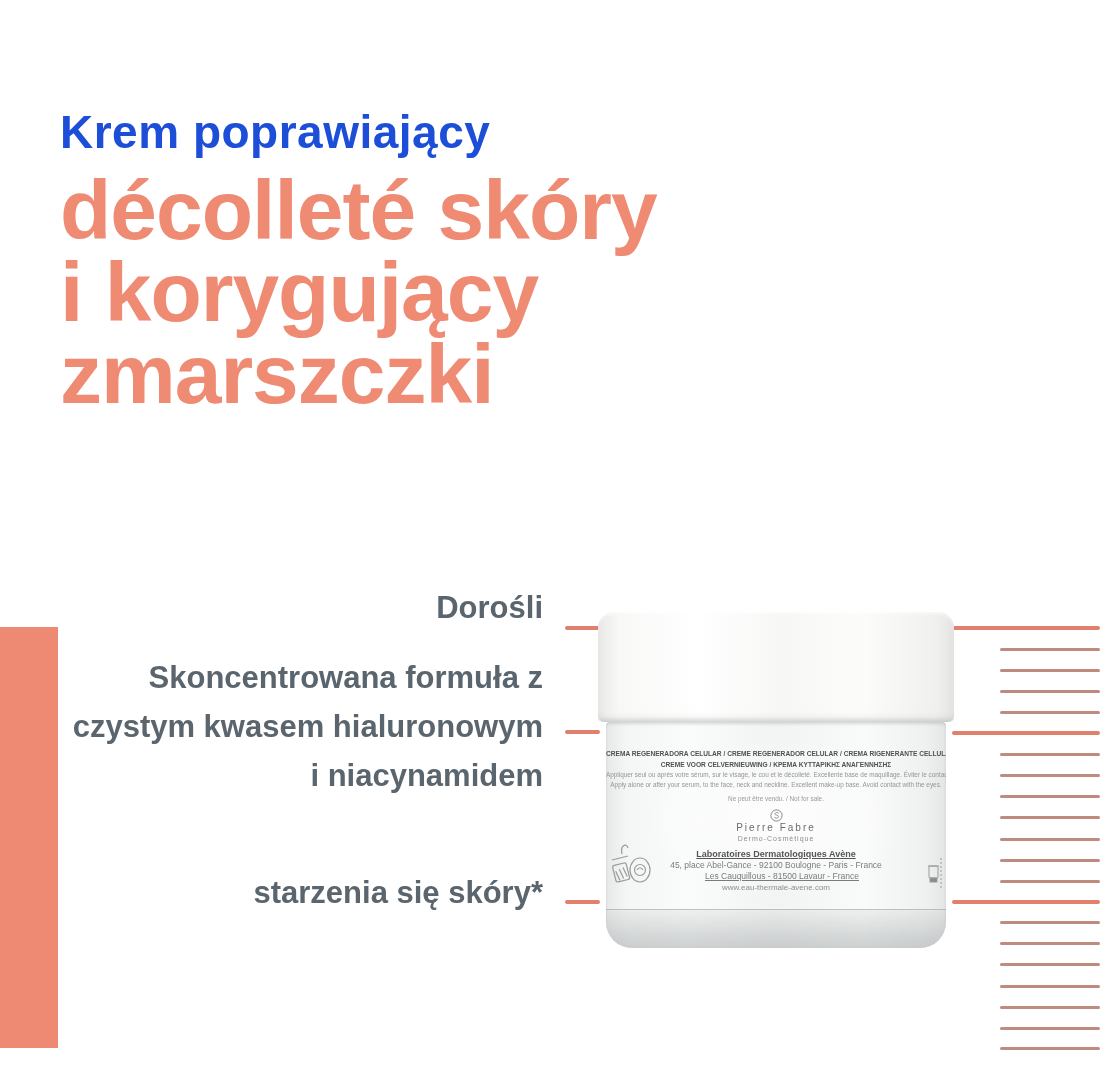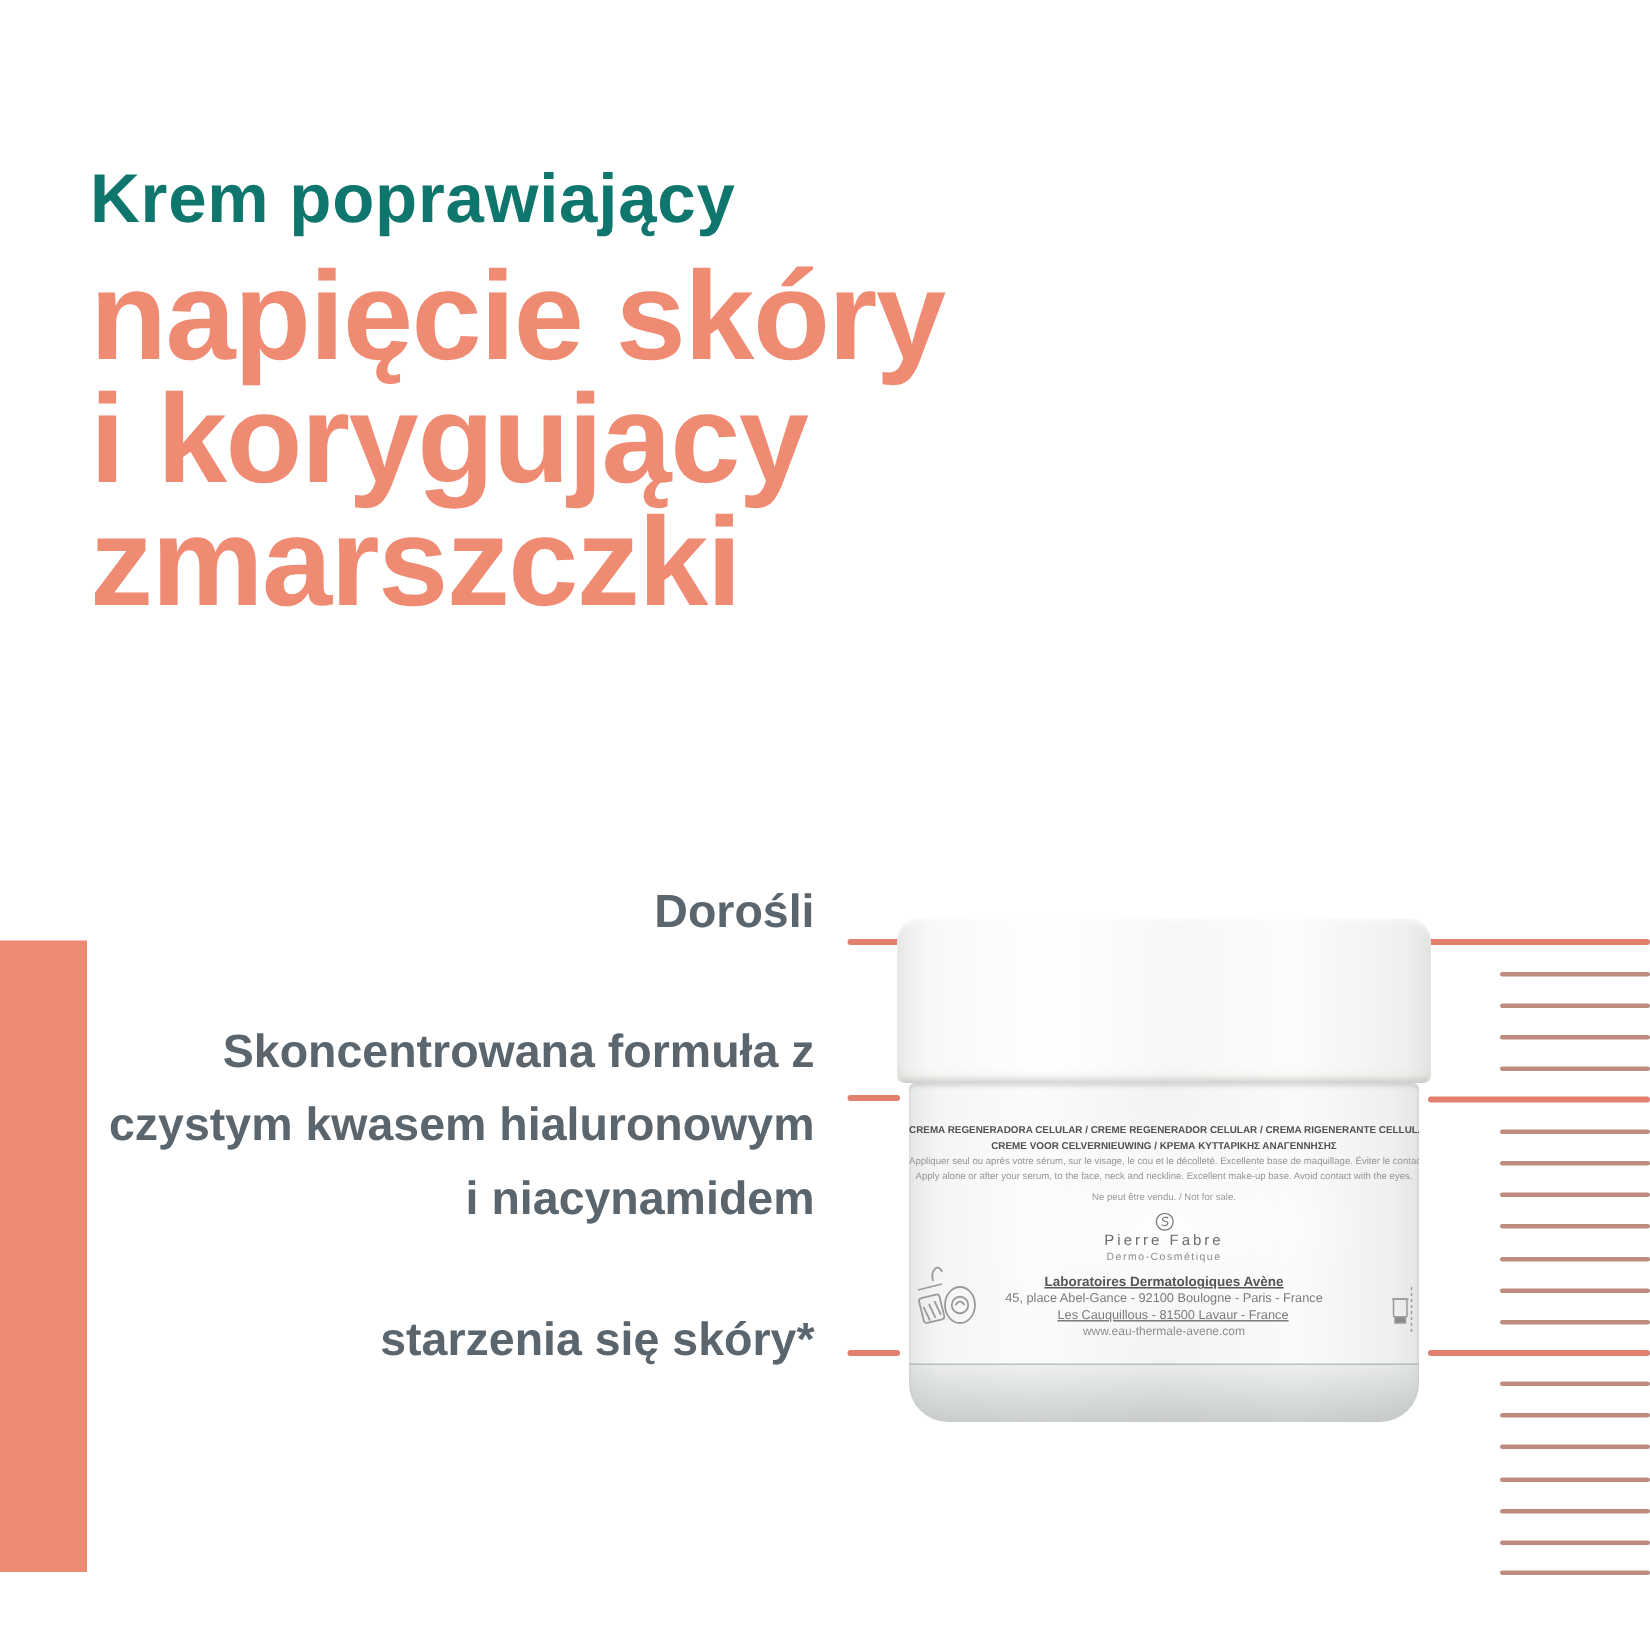--- a/index.html
+++ b/index.html
@@ -2,29 +2,29 @@
 <html><head>
 <meta charset="utf-8">
 <style>
   html,body{margin:0;padding:0;background:#ffffff;}
   .canvas{
     position:relative;width:1100px;height:1084px;background:#ffffff;
     font-family:"Liberation Sans",sans-serif;overflow:hidden;
   }
   
   .headline{position:absolute;left:60px;top:107px;}
-  .eyebrow{font-size:46px;line-height:50px;font-weight:bold;color:#0f766e;letter-spacing:.5px;}
+  .eyebrow{font-size:46px;line-height:50px;font-weight:bold;color:#1d4ed8;letter-spacing:.5px;}
   .hl-group{margin-top:12px;}
   .hl-line{font-size:84px;line-height:82px;font-weight:bold;color:#ef8a73;letter-spacing:-1px;}
   
   .left-bar{position:absolute;left:0;top:627px;width:58px;height:421px;background:#ee8a74;}
   
   .callout{position:absolute;left:0;width:543px;text-align:right;font-weight:bold;color:#5a656e;}
   .adults{top:591px;font-size:31px;line-height:34px;}
-  .formula{top:676px;font-size:31px;line-height:49px;}
+  .formula{top:653px;font-size:31px;line-height:49px;}
   .action{top:868px;font-size:31px;line-height:49px;}
   .footnote{position:absolute;left:125px;top:994px;font-size:19px;line-height:24px;
     font-weight:normal;color:#8d979e;letter-spacing:.4px;}
   
   .line{position:absolute;border-radius:2px;}
   .line.stub{left:565px;width:35px;height:4px;background:#e0806d;}
   .line.long{left:952px;width:148px;height:4px;background:#e0806d;}
   .line.short{left:1000px;width:100px;height:3px;background:#c08b7f;}
   
   .jar{position:absolute;left:598px;top:612px;width:356px;height:336px;}
@@ -58,21 +58,21 @@
   .side-icons-right{position:absolute;right:3px;top:130px;}
 </style>
 </head>
 <body>
 
 <div class="canvas">
 
   <div class="headline">
     <div class="eyebrow">Krem poprawiający</div>
     <div class="hl-group">
-      <div class="hl-line">napięcie skóry</div>
+      <div class="hl-line">décolleté skóry</div>
       <div class="hl-line">i korygujący</div>
       <div class="hl-line">zmarszczki</div>
     </div>
   </div>
 
   <div class="left-bar"></div>
 
   <div class="callout adults">Dorośli</div>
   <div class="callout formula">
     <div>Skoncentrowana formuła z</div>

